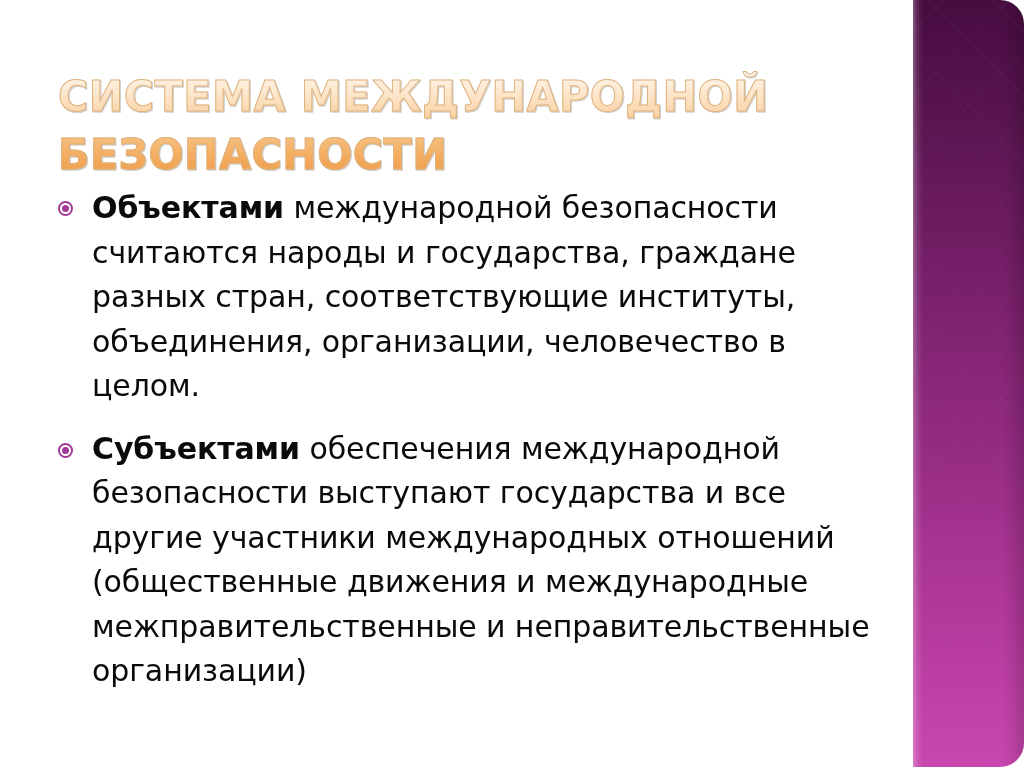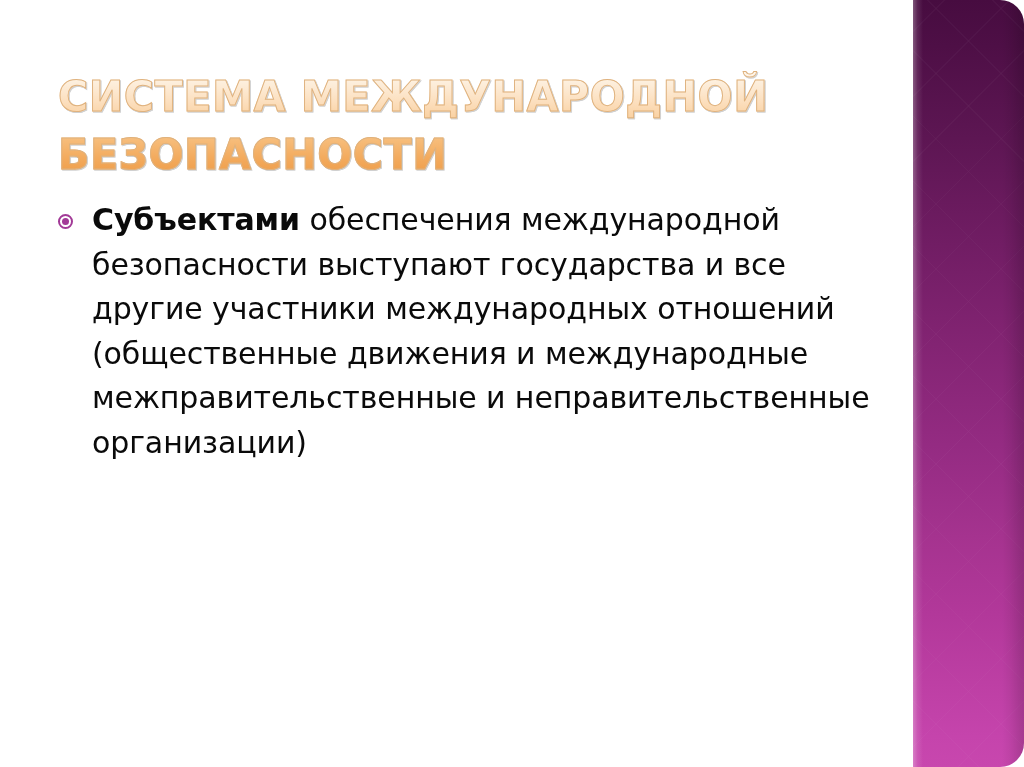--- a/index.html
+++ b/index.html
@@ -151,38 +151,42 @@
     height: 7px;
     margin-left: -3.5px;
     margin-top: -3.5px;
     border-radius: 50%;
     background: #a23a97;
   }
   .bullet-text { display: block; }
   .lead { font-weight: 700; }
 
   .item-2 .bullet-marker { top: 16px; }
-  .item-2 { margin-top: 12px; }
+  .item-2 { margin-top: 18px; }
 </style>
 </head>
 <body>
 
 <div class="slide">
 
   <div class="side-band">
     <div class="side-band-texture"></div>
     <div class="side-band-edge-left"></div>
     <div class="side-band-edge-right"></div>
   </div>
 
   <h1 class="title">Система международной
 безопасности</h1>
 
   <ul class="body-list">
 
+    <li class="bullet-item item-1">
+      <span class="bullet-marker"></span>
+      <span class="bullet-text"><span class="lead">Объектами</span><span> международной безопасности считаются народы и государства, граждане разных стран, соответствующие институты, объединения, организации, человечество в целом.</span></span>
+    </li>
 
     <li class="bullet-item item-2">
       <span class="bullet-marker"></span>
       <span class="bullet-text"><span class="lead"> Субъектами</span><span> обеспечения международной безопасности выступают государства и все другие участники международных отношений (общественные движения и международные межправительственные и неправительственные организации)</span></span>
     </li>
 
   </ul>
 
 </div>
 

